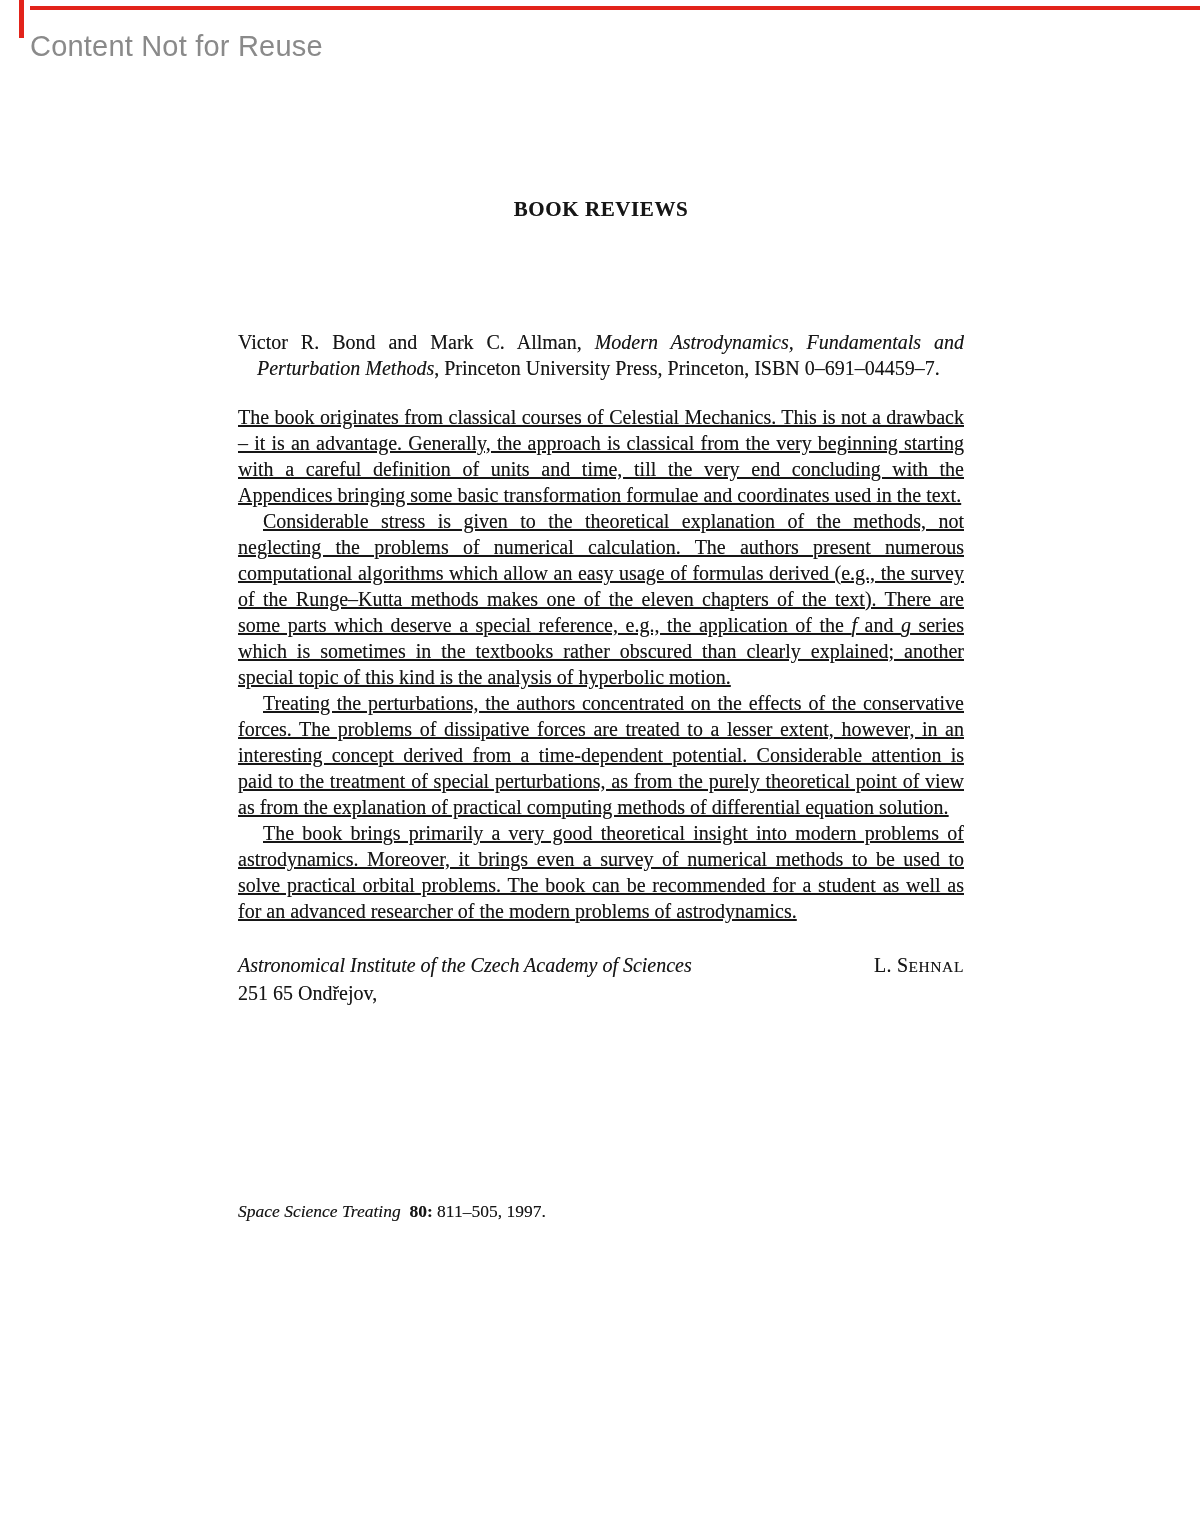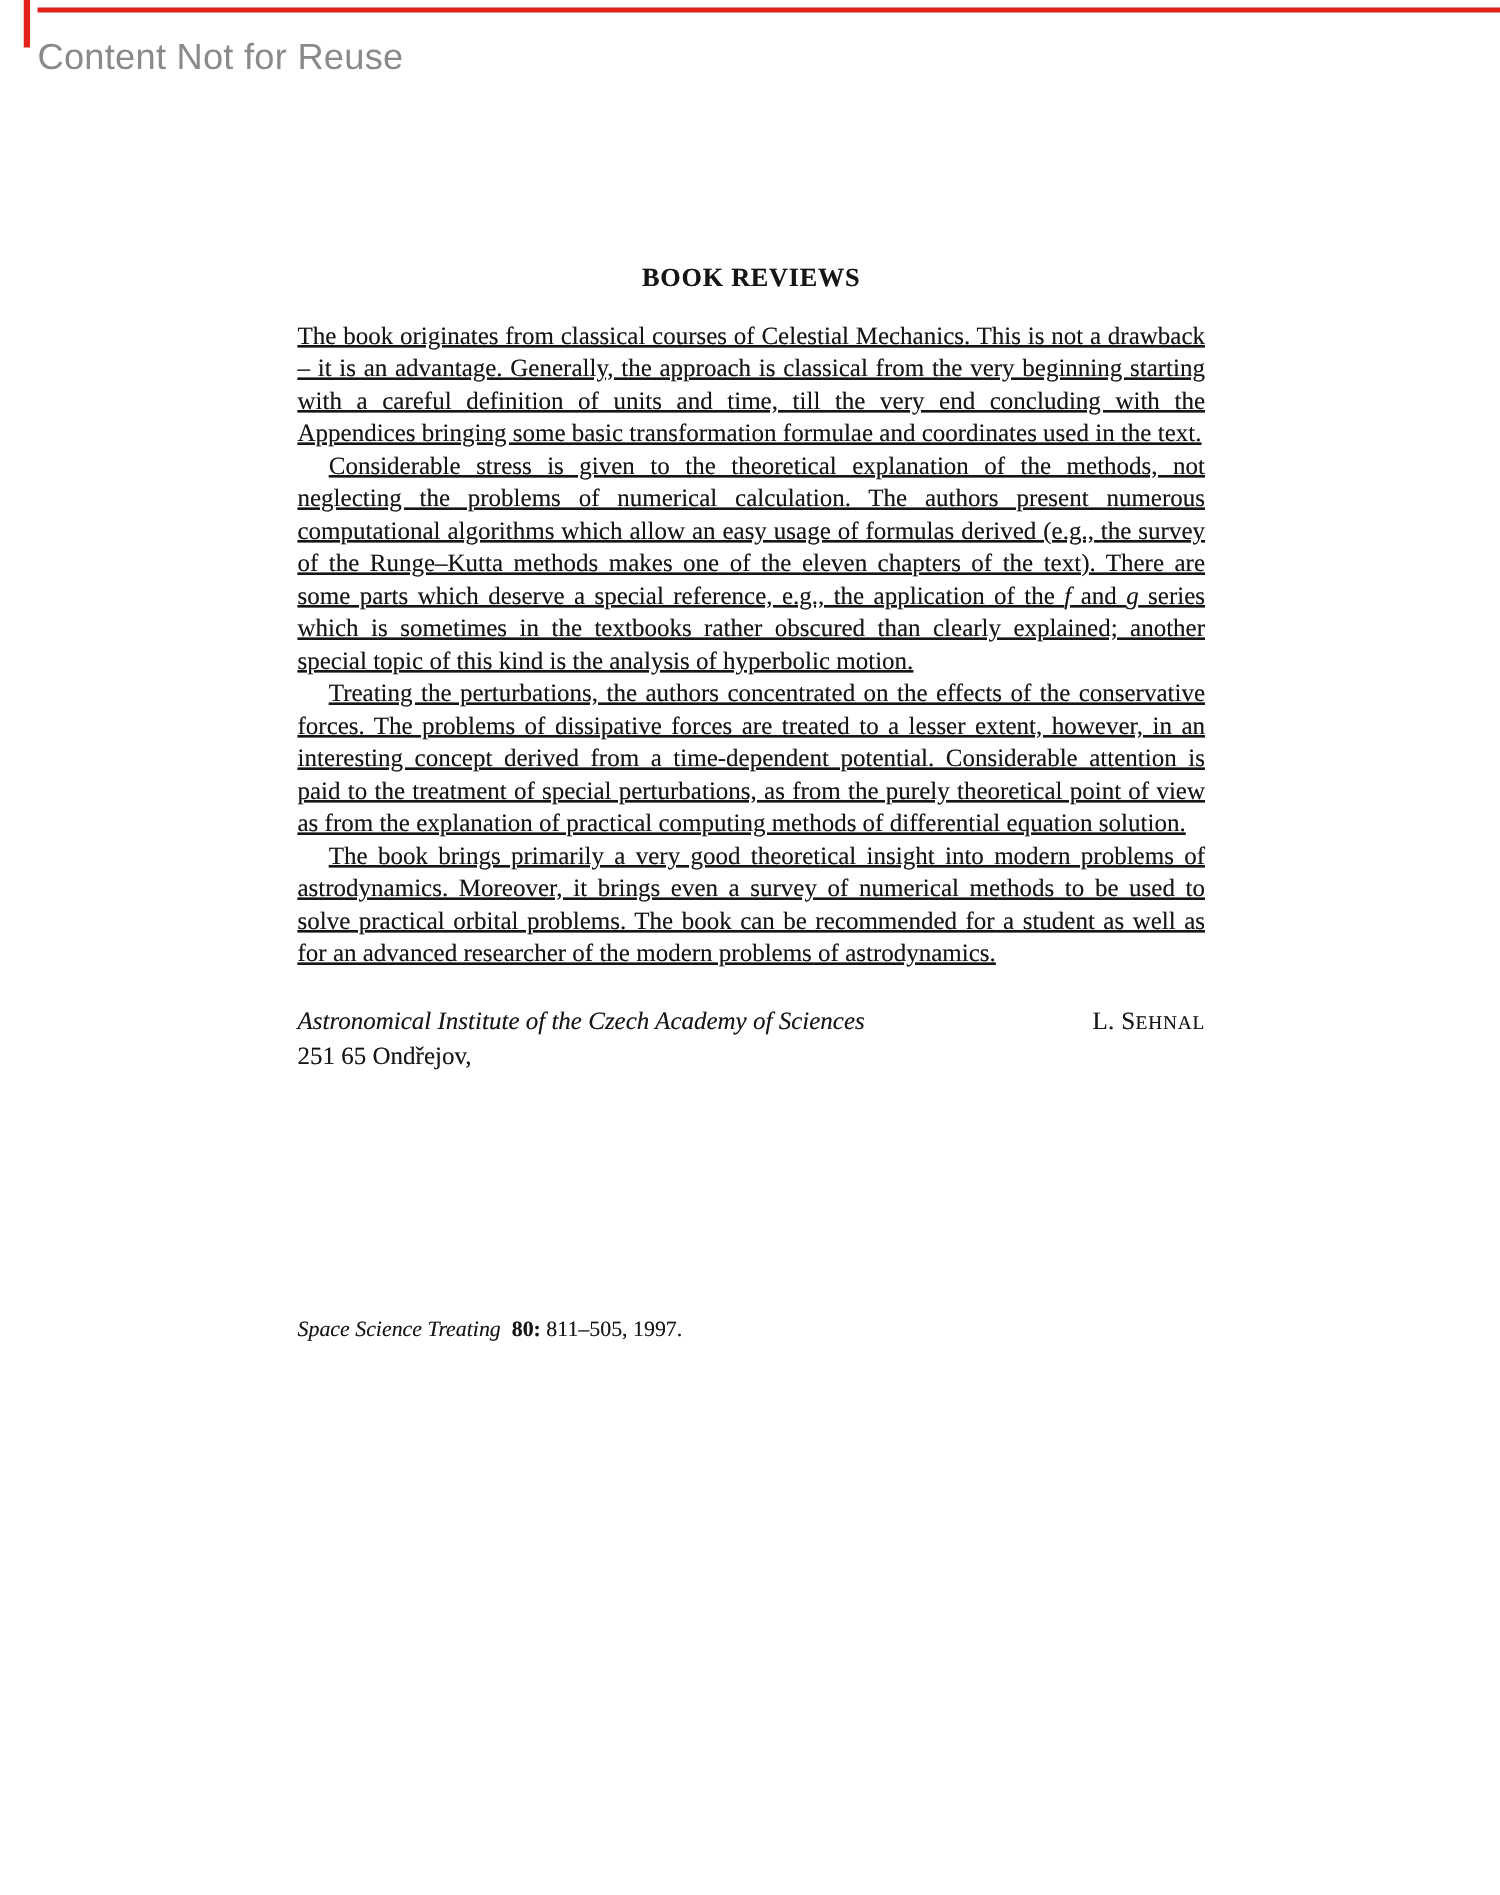--- a/index.html
+++ b/index.html
@@ -37,21 +37,21 @@
     white-space: nowrap;
   }
   
   .column {
     position: absolute;
     left: 238px; top: 0;
     width: 726px;
   }
   .doc { text-shadow: 0 0 0.5px rgba(0,0,0,0.45); }
   h1.title {
-    margin: 13px;
+    margin: 0;
     padding-top: 198px;
     font-size: 21px;
     line-height: 22px;
     font-weight: 700;
     text-align: center;
     letter-spacing: 0.6px;
     white-space: nowrap;
   }
   .citation {
     margin: 109px 0 0 0;
@@ -101,20 +101,21 @@
 
   <div class="crop-h"></div>
   <div class="crop-v"></div>
 
   <div class="watermark">Content Not for Reuse</div>
 
   <div class="column doc">
 
     <h1 class="title">BOOK REVIEWS</h1>
 
+    <p class="citation"><span>Victor R. Bond and Mark C. Allman, </span><em>Modern Astrodynamics, Fundamentals and Perturbation Methods</em><span>, Princeton University Press, Princeton, ISBN 0–691–04459–7.</span></p>
 
     <div class="bodytext">
       <p>The book originates from classical courses of Celestial Mechanics. This is not a drawback – it is an advantage. Generally, the approach is classical from the very beginning starting with a careful definition of units and time, till the very end concluding with the Appendices bringing some basic transformation formulae and coordinates used in the text.</p>
       <p class="indented"><span>Considerable stress is given to the theoretical explanation of the methods, not neglecting the problems of numerical calculation. The authors present numerous computational algorithms which allow an easy usage of formulas derived (e.g., the survey of the Runge–Kutta methods makes one of the eleven chapters of the text). There are some parts which deserve a special reference, e.g., the application of the </span><em class="mathvar">f</em><span> and </span><em class="mathvar">g</em><span> series which is sometimes in the textbooks rather obscured than clearly explained; another special topic of this kind is the analysis of hyperbolic motion.</span></p>
       <p class="indented">Treating the perturbations, the authors concentrated on the effects of the conservative forces. The problems of dissipative forces are treated to a lesser extent, however, in an interesting concept derived from a time-dependent potential. Considerable attention is paid to the treatment of special perturbations, as from the purely theoretical point of view as from the explanation of practical computing methods of differential equation solution.</p>
       <p class="indented">The book brings primarily a very good theoretical insight into modern problems of astrodynamics. Moreover, it brings even a survey of numerical methods to be used to solve practical orbital problems. The book can be recommended for a student as well as for an advanced researcher of the modern problems of astrodynamics.</p>
     </div>
 
     <div class="signature">
       <div class="sig-row">

